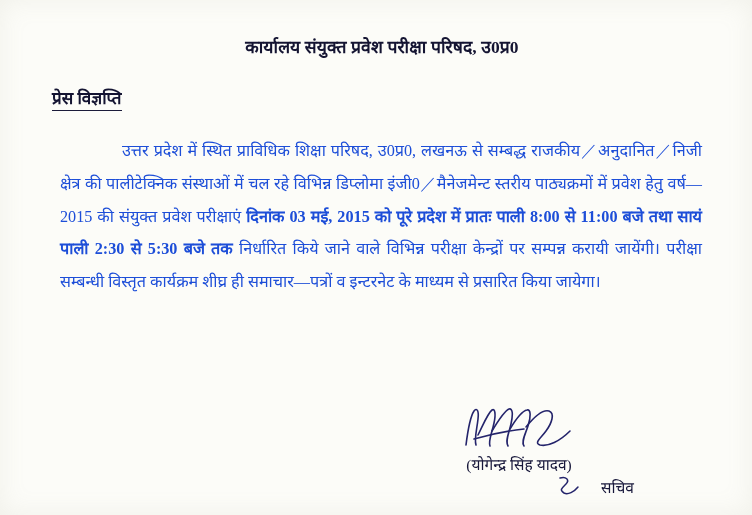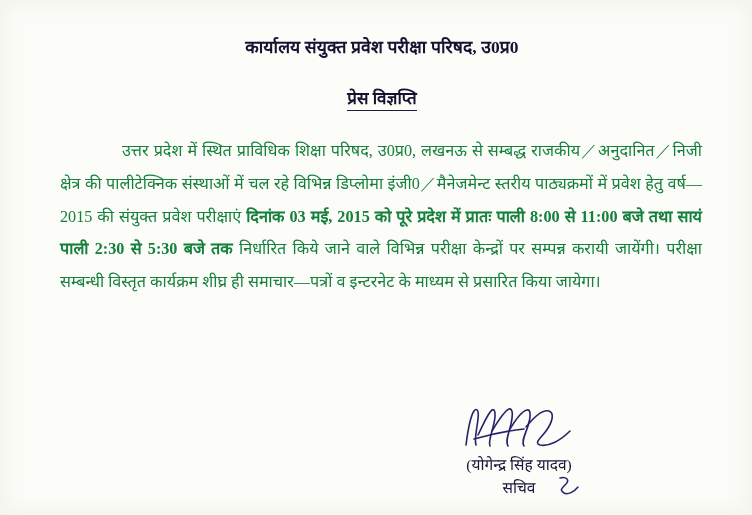--- a/index.html
+++ b/index.html
@@ -45,38 +45,37 @@
     font-size: 16.5px;
     font-weight: bold;
     color: #141432;
     display: inline-block;
     border-bottom: 1.4px solid #1b1b3a;
     padding-bottom: 1px;
     line-height: 1.45;
     margin-top: 2px;
   }
   .doc-title-wrap {
-    text-align: center;
     margin-top: 26px;
   }
   .doc-title {
     font-size: 17px;
     font-weight: bold;
     color: #141432;
     display: inline-block;
     border-bottom: 1.4px solid #1b1b3a;
     padding-bottom: 1px;
   }
   .body-text {
     margin-top: 24px;
     font-size: 16.2px;
     line-height: 2.02;
     text-align: justify;
     text-justify: inter-word;
-    color: #15803d;
+    color: #1d4ed8;
     padding: 0 10px 0 8px;
   }
   .body-text .indent {
     display: inline-block;
     width: 62px;
   }
   .b {
     font-weight: bold;
   }
   .signature-block {
@@ -100,20 +99,21 @@
   .sign-name {
     font-size: 15.5px;
     color: #17173a;
     line-height: 1.5;
   }
   .sign-desig {
     font-size: 15.5px;
     color: #17173a;
     line-height: 1.5;
     position: relative;
+    text-align: right;
   }
   .desig-flourish {
     position: absolute;
     left: 152px;
     top: -2px;
   }
 </style>
 </head>
 <body>
 

